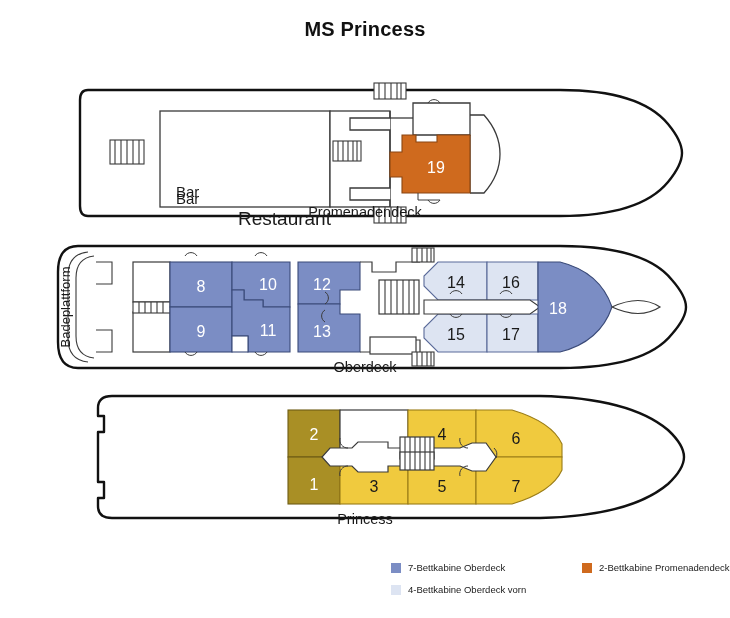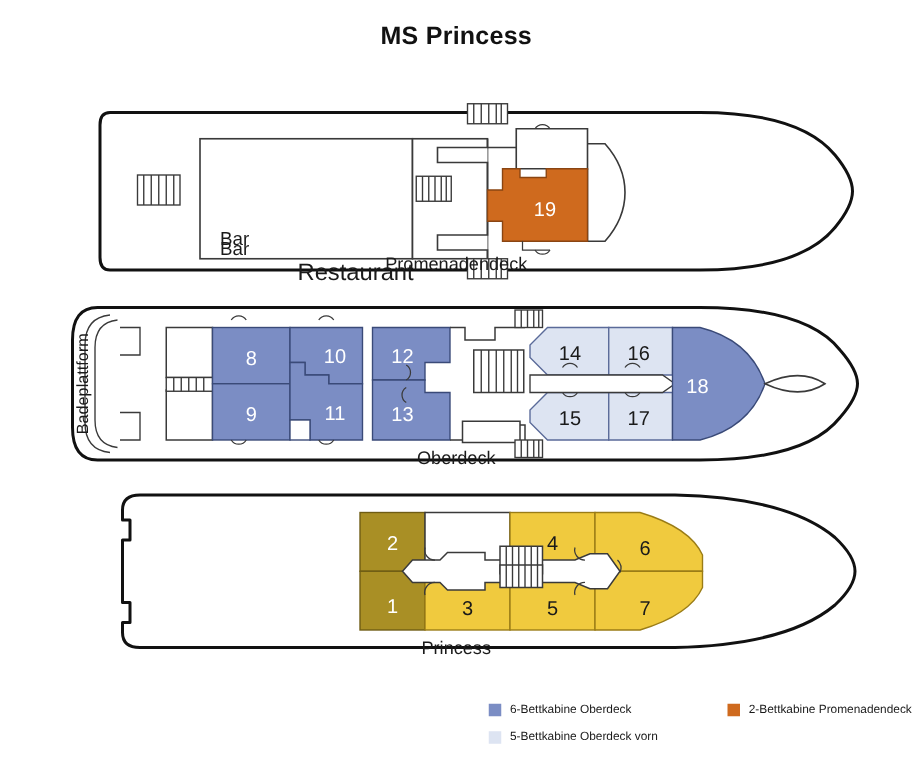--- a/index.html
+++ b/index.html
@@ -234,25 +234,25 @@
     </svg>
   </div>
   <div class="deck-caption cap-haupt">Princess</div>
 
   <div id="legend">
 
 
     <div class="legend-col c2">
       <div class="legend-row">
         <span class="swatch" style="background:#7b8dc4"></span>
-        <span class="legend-text">6-Bettkabine Oberdeck</span>
+        <span class="legend-text">7-Bettkabine Oberdeck</span>
       </div>
       <div class="legend-row">
         <span class="swatch" style="background:#dde4f2"></span>
-        <span class="legend-text">5-Bettkabine Oberdeck vorn</span>
+        <span class="legend-text">4-Bettkabine Oberdeck vorn</span>
       </div>
     </div>
 
     <div class="legend-col c3">
       <div class="legend-row">
         <span class="swatch" style="background:#cf6a1e"></span>
         <span class="legend-text">2-Bettkabine Promenadendeck vorn</span>
       </div>
     </div>
 

